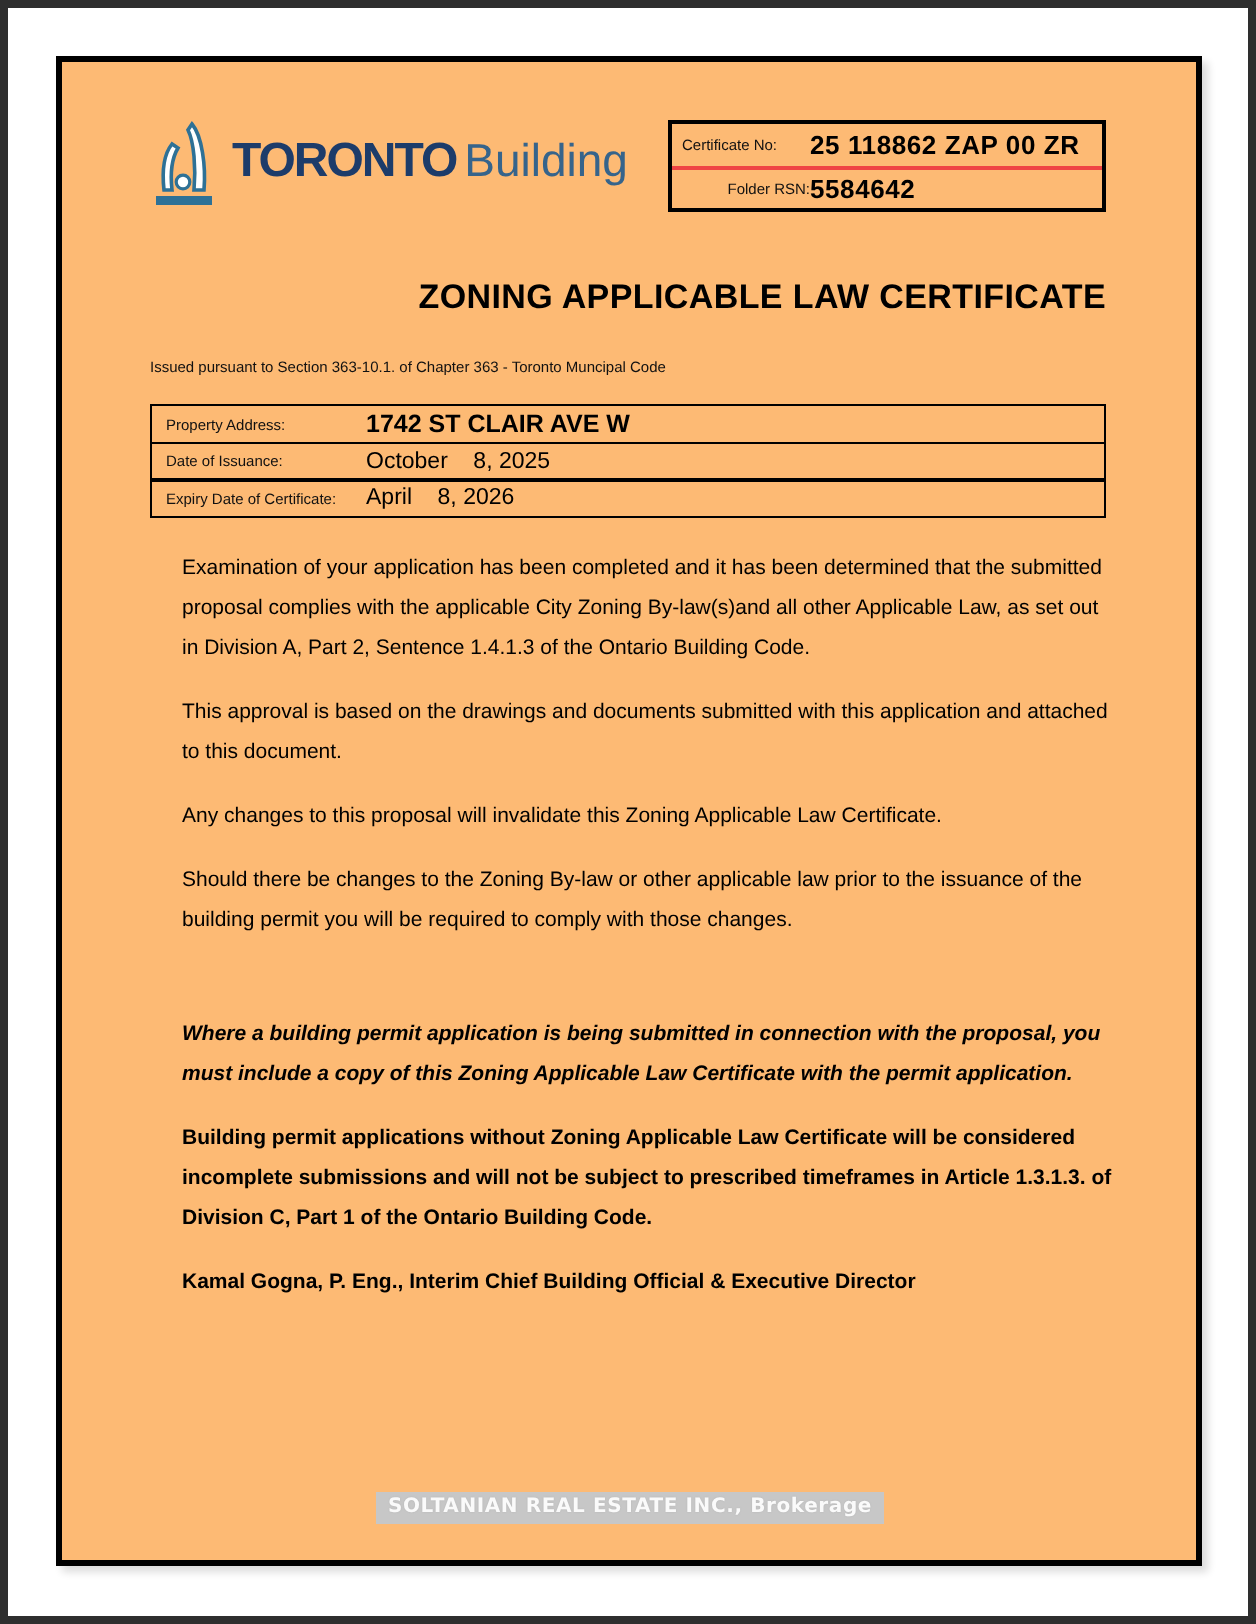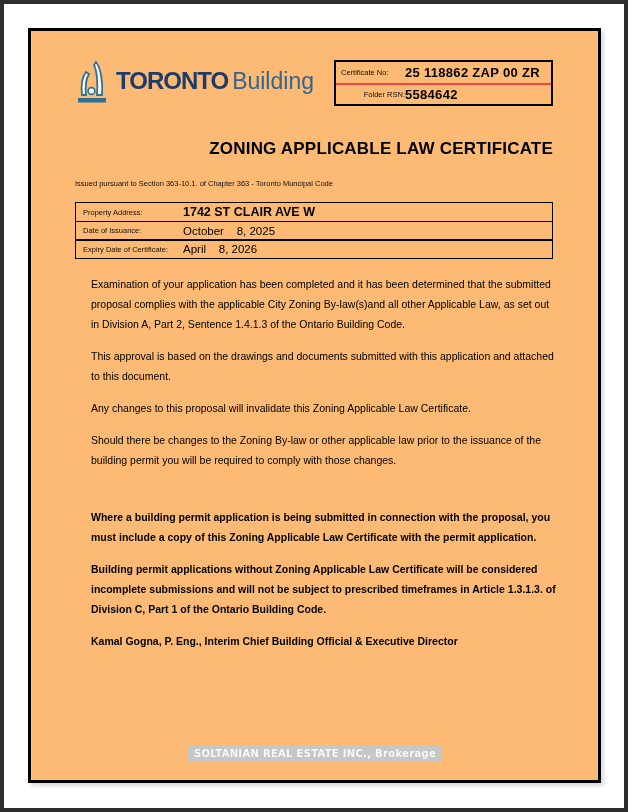--- a/index.html
+++ b/index.html
@@ -50,21 +50,21 @@
   .prow { display: flex; align-items: center; height: 20px; border: 1.5px solid #000; padding-left: 7px; }
   .prow + .prow { margin-top: -1.5px; }
   .plabel { width: 100px; font-size: 7.5px; color: #111; flex-shrink: 0; }
   .pvalue { font-size: 11.5px; color: #000; white-space: pre-wrap; }
   .pvalue.v-bold { font-size: 12.5px; font-weight: bold; }
 
   
   .bodytext { margin-top: 15px; width: 480px; font-size: 10.5px; line-height: 20px; color: #000; }
   .bodytext p { margin: 0 0 12px 16px; }
   .bodytext p.bold { font-weight: bold; width: 472px; }
-  .bodytext p.gap-before { margin-top: 37px; }
+  .bodytext p.gap-before { margin-top: 37px; font-style: italic; }
   .signature { font-weight: bold; margin-top: 42px; font-size: 10.5px; }
 
   
   .watermark {
     position: absolute;
     left: 157px; bottom: 18px;
     width: 254px; height: 16px;
     background: #c7c7c7;
     color: #fafafa;
     font-family: "DejaVu Sans", sans-serif;

